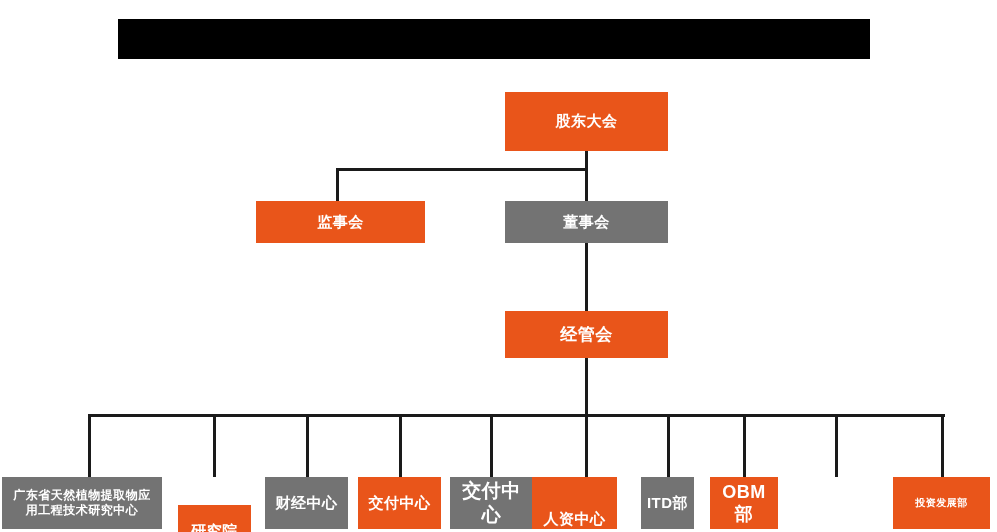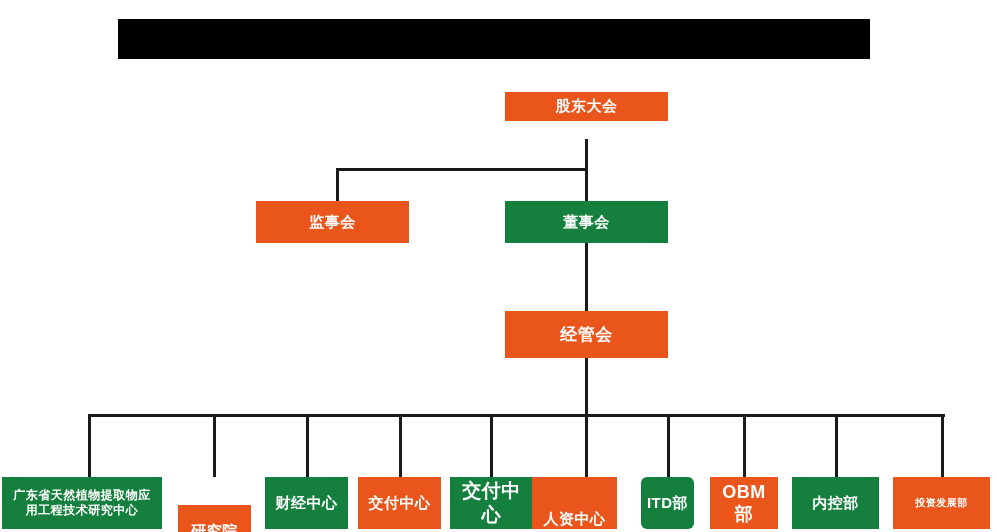--- a/index.html
+++ b/index.html
@@ -36,21 +36,21 @@
     align-items: center;
     justify-content: center;
     text-align: center;
     color: #ffffff;
     font-weight: bold;
     line-height: 1.25;
     z-index: 3;
     letter-spacing: 0.5px;
   }
   .node.dark  { background: #e9551a; }
-  .node.light { background: #15803d; }
+  .node.light { background: #737373; }
 
   .node .label {
     display: block;
     padding: 0 4px;
   }
 
   
   .line {
     position: absolute;
     background: #1a1a1a;
@@ -84,25 +84,25 @@
   <div class="line v" style="left:213px; top:414px; height:63px;"></div>
   <div class="line v" style="left:306px; top:414px; height:63px;"></div>
   <div class="line v" style="left:399px; top:414px; height:63px;"></div>
   <div class="line v" style="left:490px; top:414px; height:63px;"></div>
   <div class="line v" style="left:585px; top:414px; height:63px;"></div>
   <div class="line v" style="left:667px; top:414px; height:63px;"></div>
   <div class="line v" style="left:743px; top:414px; height:63px;"></div>
   <div class="line v" style="left:835px; top:414px; height:63px;"></div>
   <div class="line v" style="left:941px; top:414px; height:63px;"></div>
 
-  <div class="node dark" style="left:505px; top:92px; width:163px; height:29px; font-size:15px;">
+  <div class="node dark" style="left:505px; top:92px; width:163px; height:59px; font-size:15px;">
     <span class="label">股东大会</span>
   </div>
 
-  <div class="node dark" style="left:256px; top:201px; width:153px; height:42px; font-size:15px;">
+  <div class="node dark" style="left:256px; top:201px; width:169px; height:42px; font-size:15px;">
     <span class="label">监事会</span>
   </div>
 
   <div class="node light" style="left:505px; top:201px; width:163px; height:42px; font-size:15px;">
     <span class="label">董事会</span>
   </div>
 
   <div class="node dark" style="left:505px; top:311px; width:163px; height:47px; font-size:17px;">
     <span class="label">经管会</span>
   </div>
@@ -127,29 +127,26 @@
   </div>
 
   <div class="node light" style="left:450px; top:477px; width:83px; height:52px; font-size:19px;">
     <span class="label">交付中心</span>
   </div>
 
   <div class="node dark" style="left:532px; top:477px; width:85px; height:52px; font-size:15px;align-items:flex-end;">
     <span class="label">人资中心</span>
   </div>
 
-  <div class="node light" style="left:641px; top:477px; width:53px; height:52px; font-size:15px;border-radius:6px;">
+  <div class="node light" style="left:641px; top:477px; width:53px; height:52px; font-size:15px;">
     <span class="label">ITD部</span>
   </div>
 
   <div class="node dark" style="left:710px; top:477px; width:68px; height:52px; font-size:18px;">
     <span class="label">OBM部</span>
   </div>
 
-  <div class="node light" style="left:792px; top:477px; width:87px; height:52px; font-size:15px;">
-    <span class="label">内控部</span>
-  </div>
 
   <div class="node dark" style="left:893px; top:477px; width:97px; height:52px; font-size:10px;">
     <span class="label">投资发展部</span>
   </div>
 
 </div>
 
 </body></html>

